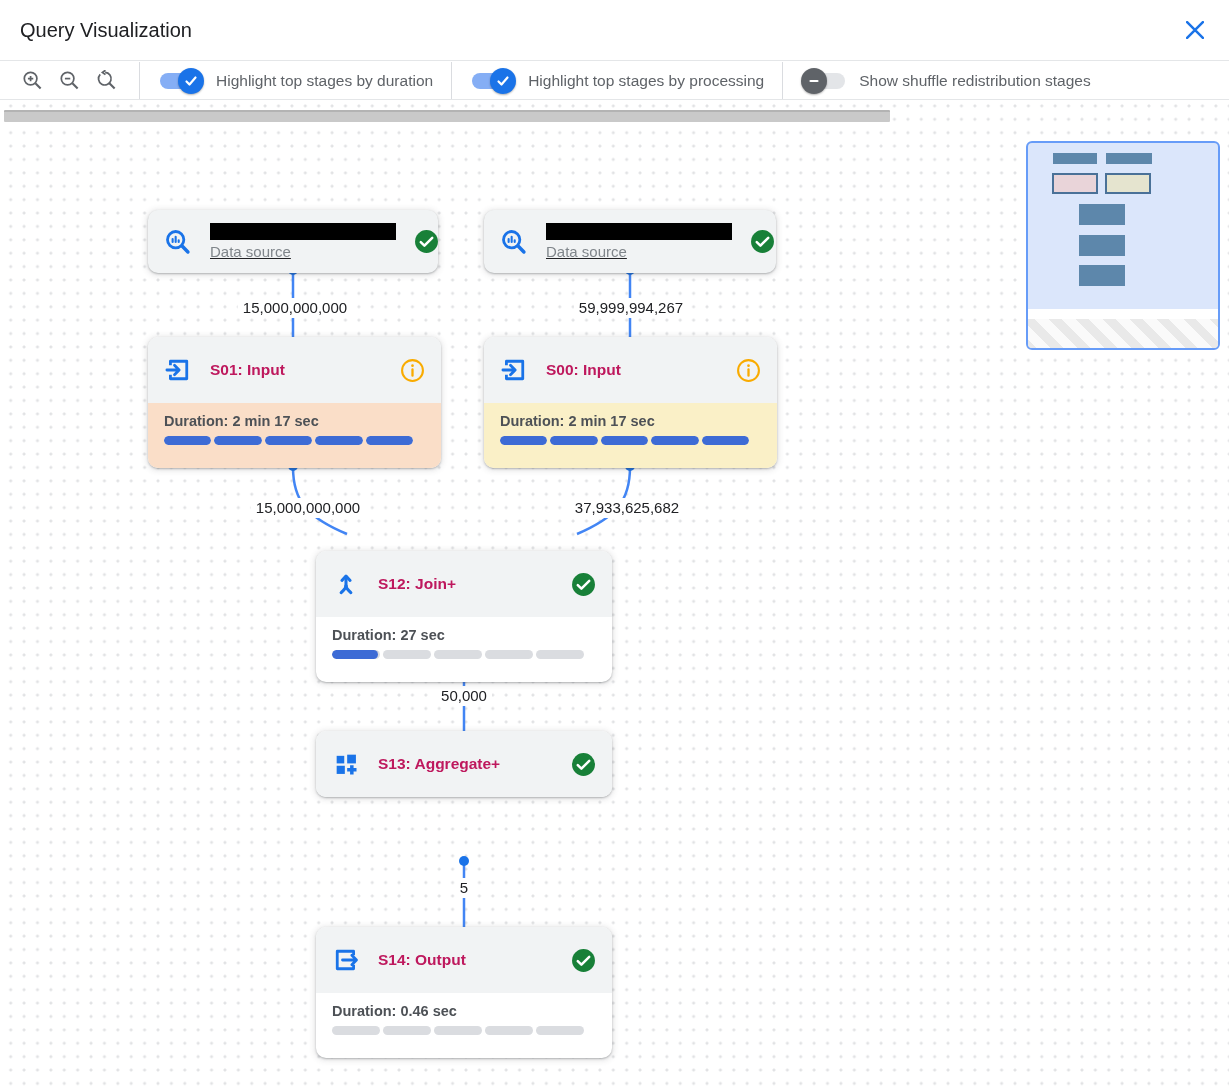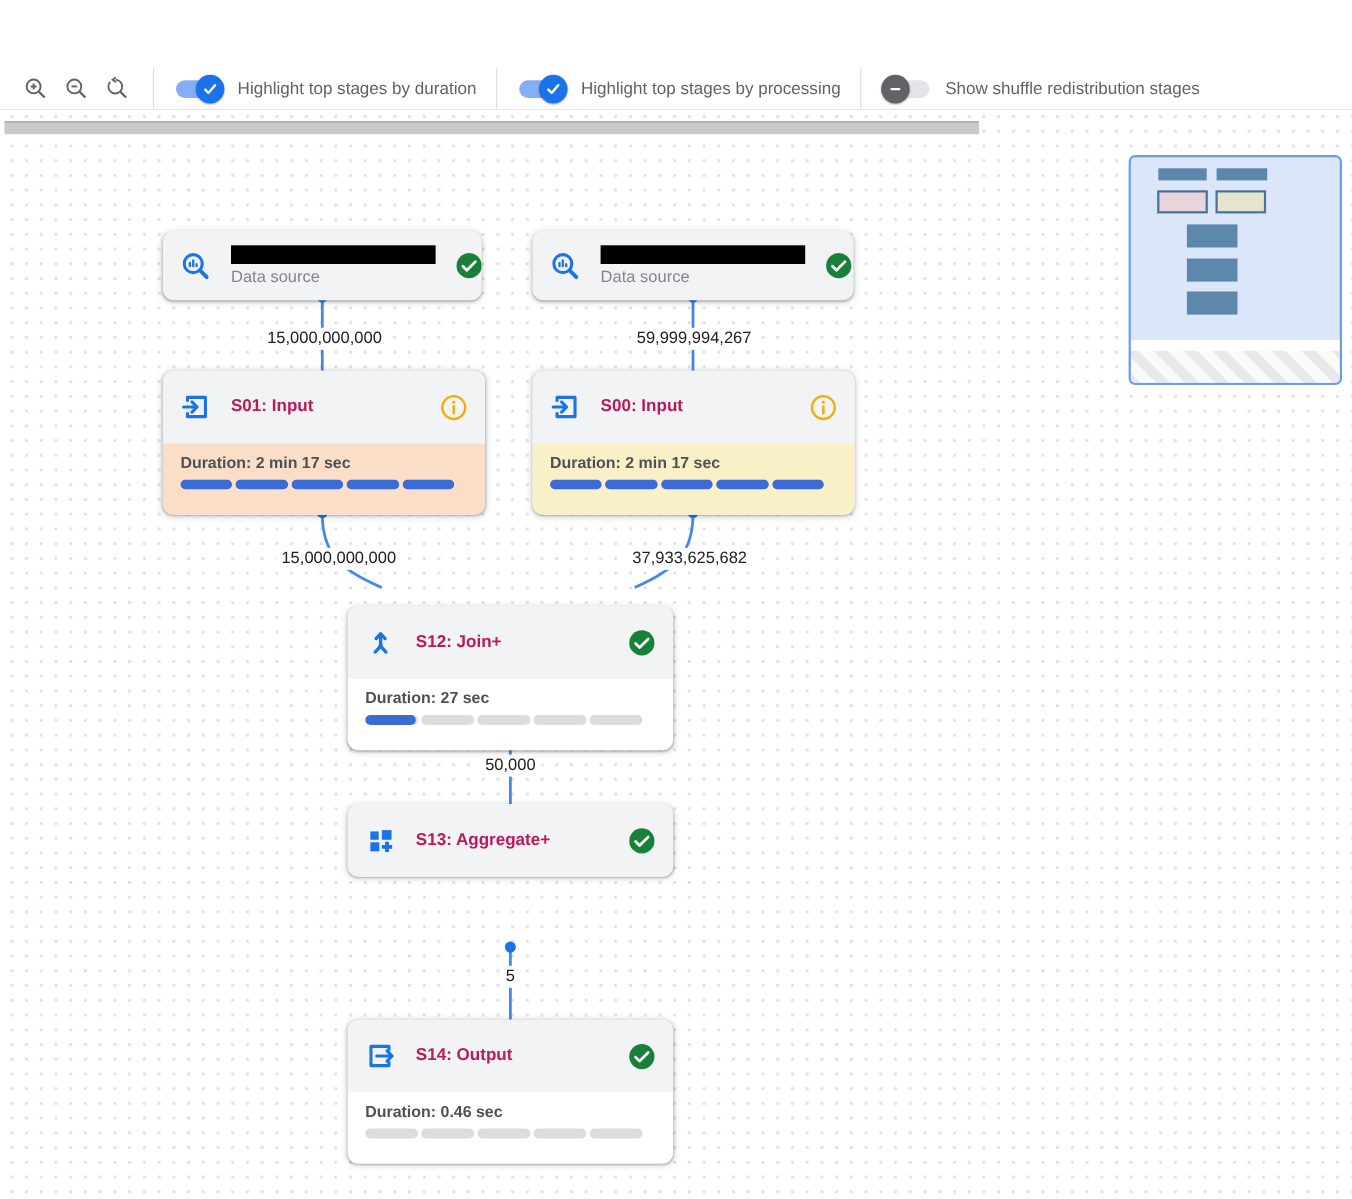--- a/index.html
+++ b/index.html
@@ -41,21 +41,21 @@
                 padding:0 5px; font-size:15px; color:#202124; white-space:nowrap; line-height:20px; }
 
   
   .node { position:absolute; z-index:2; border-radius:10px; background:#fff; overflow:hidden;
           box-shadow:0 1px 2px rgba(60,64,67,.32), 0 1px 6px 1px rgba(60,64,67,.16); cursor:pointer; }
   .node-header { height:66px; background:#f1f3f4; display:flex; align-items:center;
                  padding:0 16px; gap:18px; }
   .node.ds { height:63px; background:#f1f3f4; }
   .node.ds .node-header { height:63px; background:transparent; }
   .ntitle { font-size:15.5px; font-weight:700; color:#be185d; }
-  .redact-wrap { display:flex; flex-direction:column; gap:3px; flex:1; }
+  .redact-wrap { display:flex; flex-direction:column; gap:3px; flex:1;text-decoration:underline; }
   .redact-bar { width:186px; height:17px; background:#000; }
   .ds-label { font-size:15px; color:#80868b; }
   .status { margin-left:auto; width:26px; height:26px; display:flex; align-items:center; justify-content:center; }
   .node-body { height:65px; padding:10px 28px 0 16px; }
   .node-body.hl-duration { background:#fadec8; }
   .node-body.hl-processing { background:#faf0c7; }
   .duration { font-size:14.5px; font-weight:700; color:#4d5156; margin-bottom:7px; }
   .bar { display:flex; gap:3px; height:9px; }
   .bar .seg { flex:1; background:#dadce0; border-radius:5px; overflow:hidden; position:relative; }
   .bar .seg .fill { position:absolute; left:0; top:0; bottom:0; background:#3d6bd5; border-radius:5px; }
@@ -70,20 +70,28 @@
   .mm-stripes { position:absolute; left:0; width:100%;
                 background:repeating-linear-gradient(45deg, #e9e9e9 0 9px, #fafafa 9px 19px); }
 
   svg { display:block; }
 </style>
 </head>
 <body>
 
 <div class="app">
 
+  <div class="hdr">
+    <div class="hdr-title">Query Visualization</div>
+    <div class="hdr-close">
+      <svg width="18" height="18" viewBox="0 0 16 16">
+          <path d="M1 1 L15 15 M15 1 L1 15" stroke="#1a73e8" stroke-width="2.2" stroke-linecap="round"></path>
+        </svg>
+    </div>
+  </div>
 
   <div class="tbar">
     <div class="zoomgrp">
       <span>
         <svg width="21" height="21" viewBox="0 0 22 22" fill="none" stroke="#5f6368" stroke-width="1.8">
           <circle cx="9" cy="9" r="6.6"></circle>
             <path d="M14 14 L19.5 19.5" stroke-width="2.2"></path>
             <path d="M9 6.2 V11.8 M6.2 9 H11.8"></path>
           </svg>
       </span>

